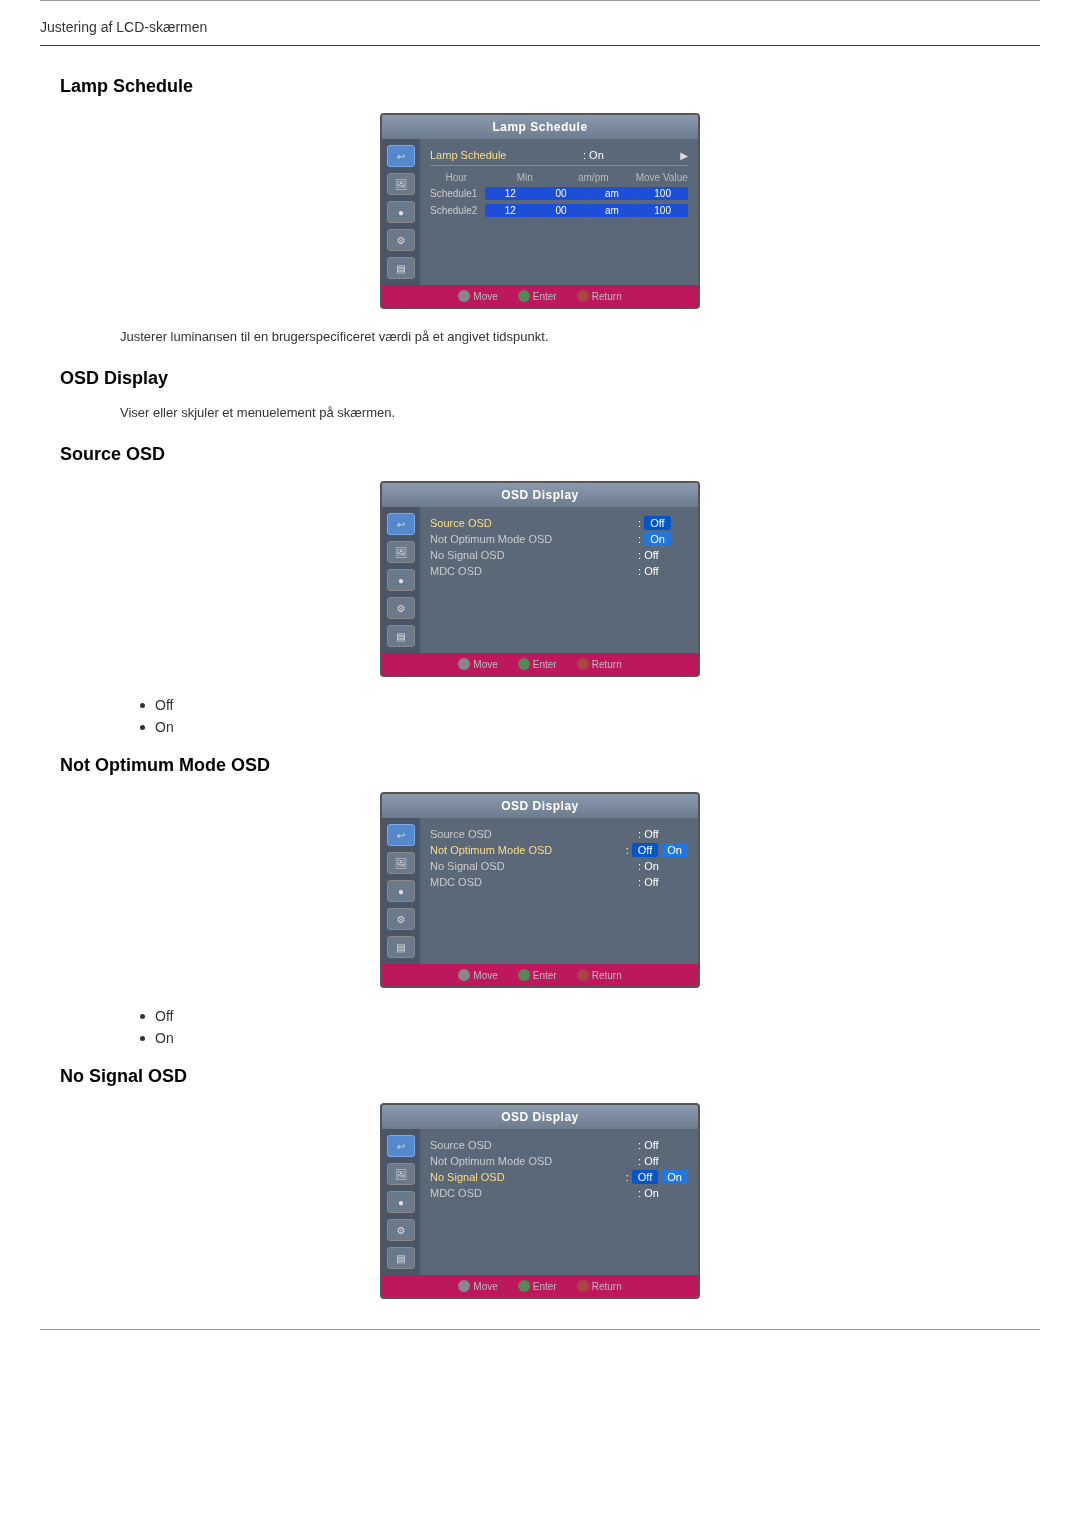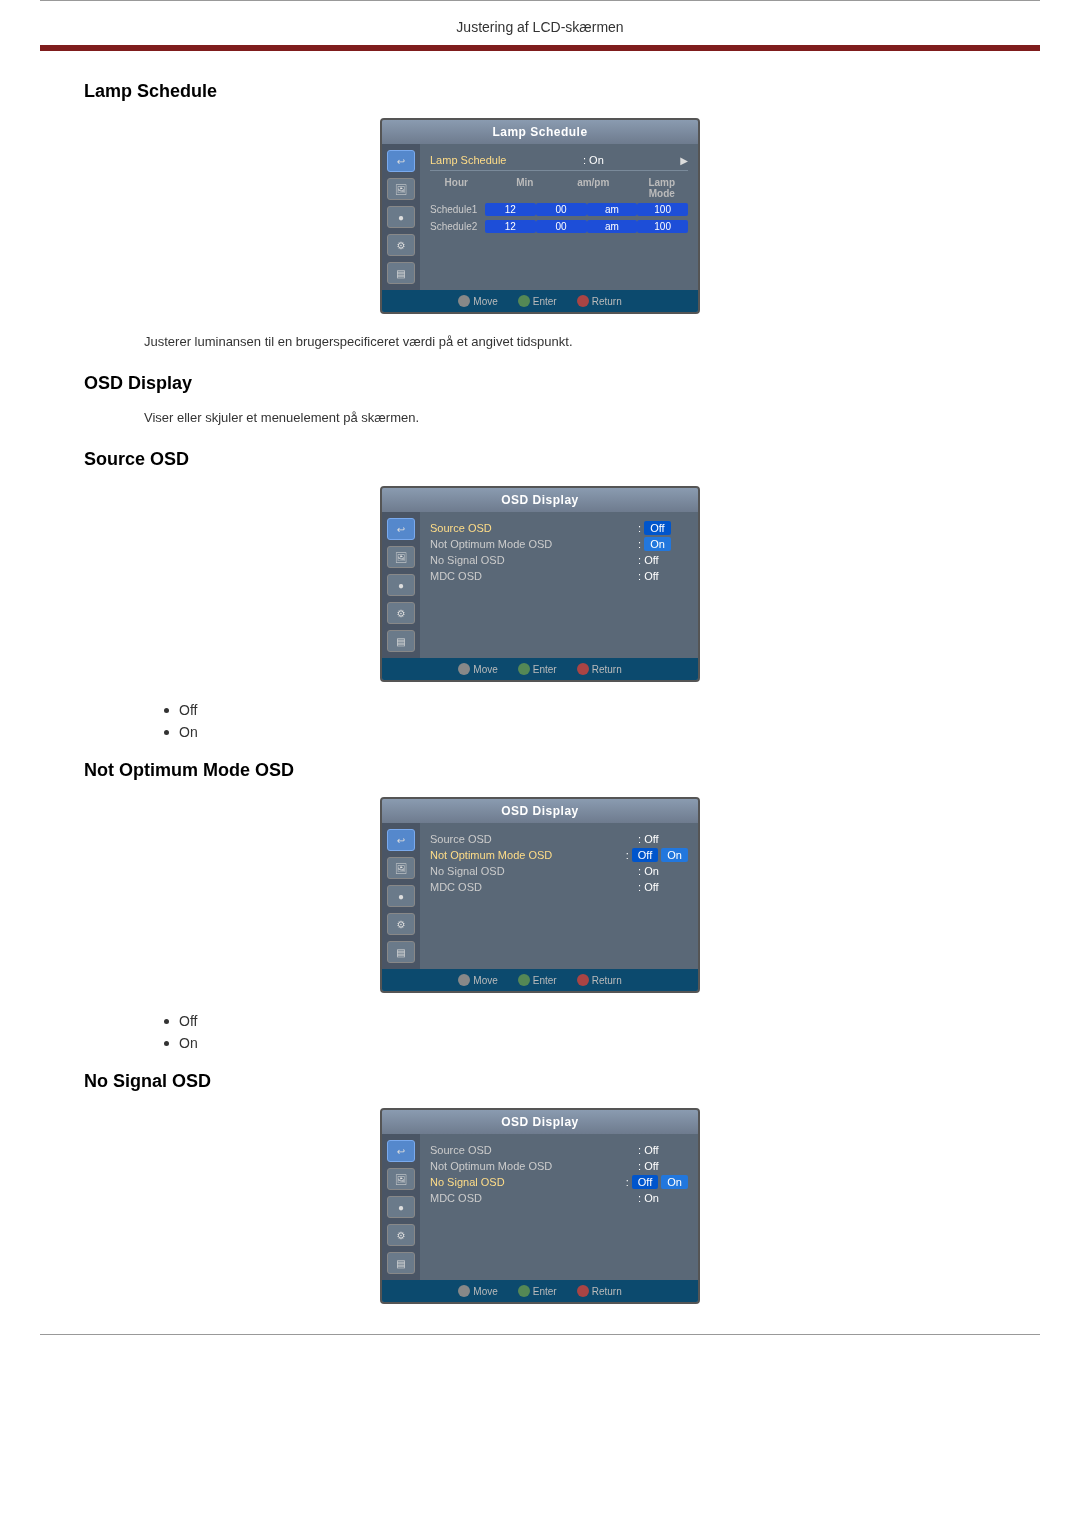--- a/index.html
+++ b/index.html
@@ -11,30 +11,30 @@
       width: 1080px;
       min-height: 1527px;
     }
 
     .page-top-border {
       border-top: 1px solid #999;
       margin: 0 40px;
     }
 
     .page-header {
-      text-align: center;
+      text-align: left;
       padding: 18px 0 10px;
       font-size: 14px;
       color: #333;
-      border-bottom: 6px solid #7f1d1d;
+      border-bottom: 1px solid #7f1d1d;
       margin: 0 40px 30px;
     }
 
     .content {
-      padding: 0 84px;
+      padding: 0 60px;
     }
 
     .section-title {
       font-size: 18px;
       font-weight: bold;
       margin-bottom: 16px;
       color: #000;
     }
 
     .section-desc {
@@ -139,21 +139,21 @@
 
     .value-highlight-secondary {
       background: #2277dd;
       color: #fff;
       padding: 1px 6px;
       border-radius: 2px;
       font-size: 11px;
     }
 
     .osd-footer {
-      background: #0c4a6e;
+      background: #be185d;
       display: flex;
       justify-content: center;
       gap: 20px;
       padding: 5px 8px;
       font-size: 10px;
       color: #bbb;
     }
 
     .footer-btn {
       display: flex;
@@ -204,21 +204,20 @@
 
     .lamp-row-header .lbl { color: #ffdd88; }
     .lamp-row-header .val { color: #fff; }
 
     .lamp-col-headers {
       display: flex;
       font-size: 10px;
       color: #bbb;
       padding: 2px 0;
       gap: 16px;
-      font-weight: bold;
     }
 
     .lamp-col-headers span { flex: 1; text-align: center; }
 
     .lamp-schedule-row {
       display: flex;
       align-items: center;
       font-size: 10px;
       color: #ddd;
       padding: 2px 0;
@@ -291,21 +290,21 @@
         <div class="lamp-main">
           <div class="lamp-row-header">
             <span class="lbl">Lamp Schedule</span>
             <span class="val">: On</span>
             <span class="nav-arrow">▶</span>
           </div>
           <div class="lamp-col-headers">
             <span>Hour</span>
             <span>Min</span>
             <span>am/pm</span>
-            <span>Lamp Mode</span>
+            <span>Move Value</span>
           </div>
           <div class="lamp-schedule-row">
             <span class="s-label">Schedule1</span>
             <span class="lamp-field">12</span>
             <span class="lamp-field">00</span>
             <span class="lamp-field">am</span>
             <span class="lamp-field">100</span>
           </div>
           <div class="lamp-schedule-row">
             <span class="s-label">Schedule2</span>

